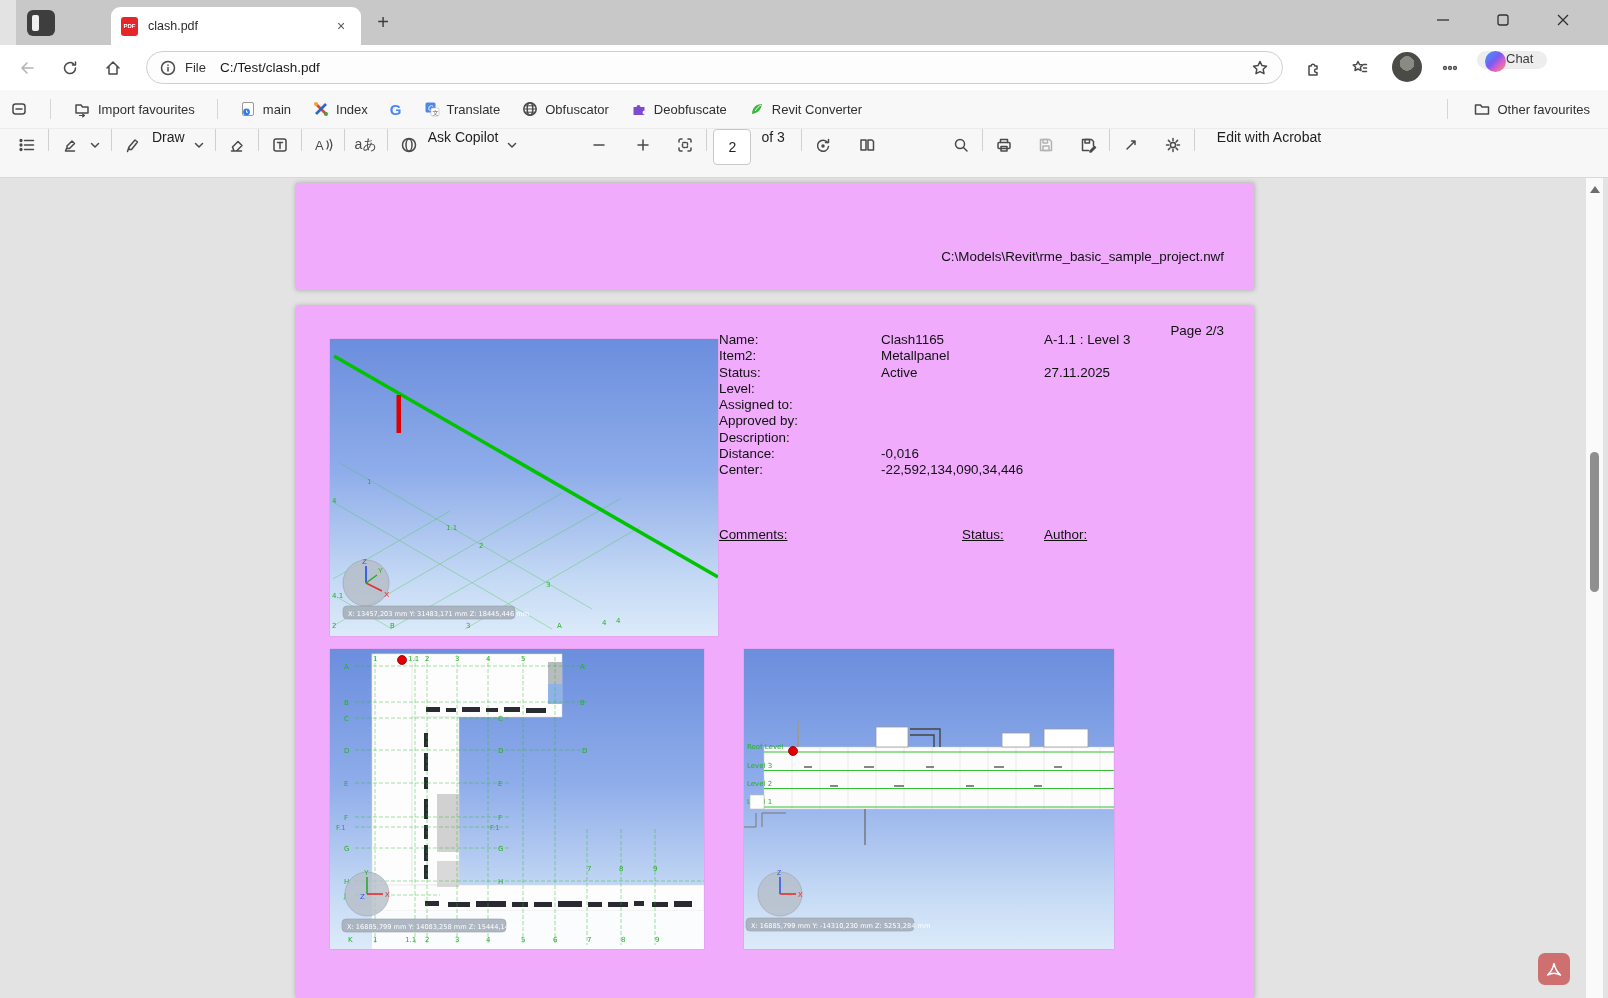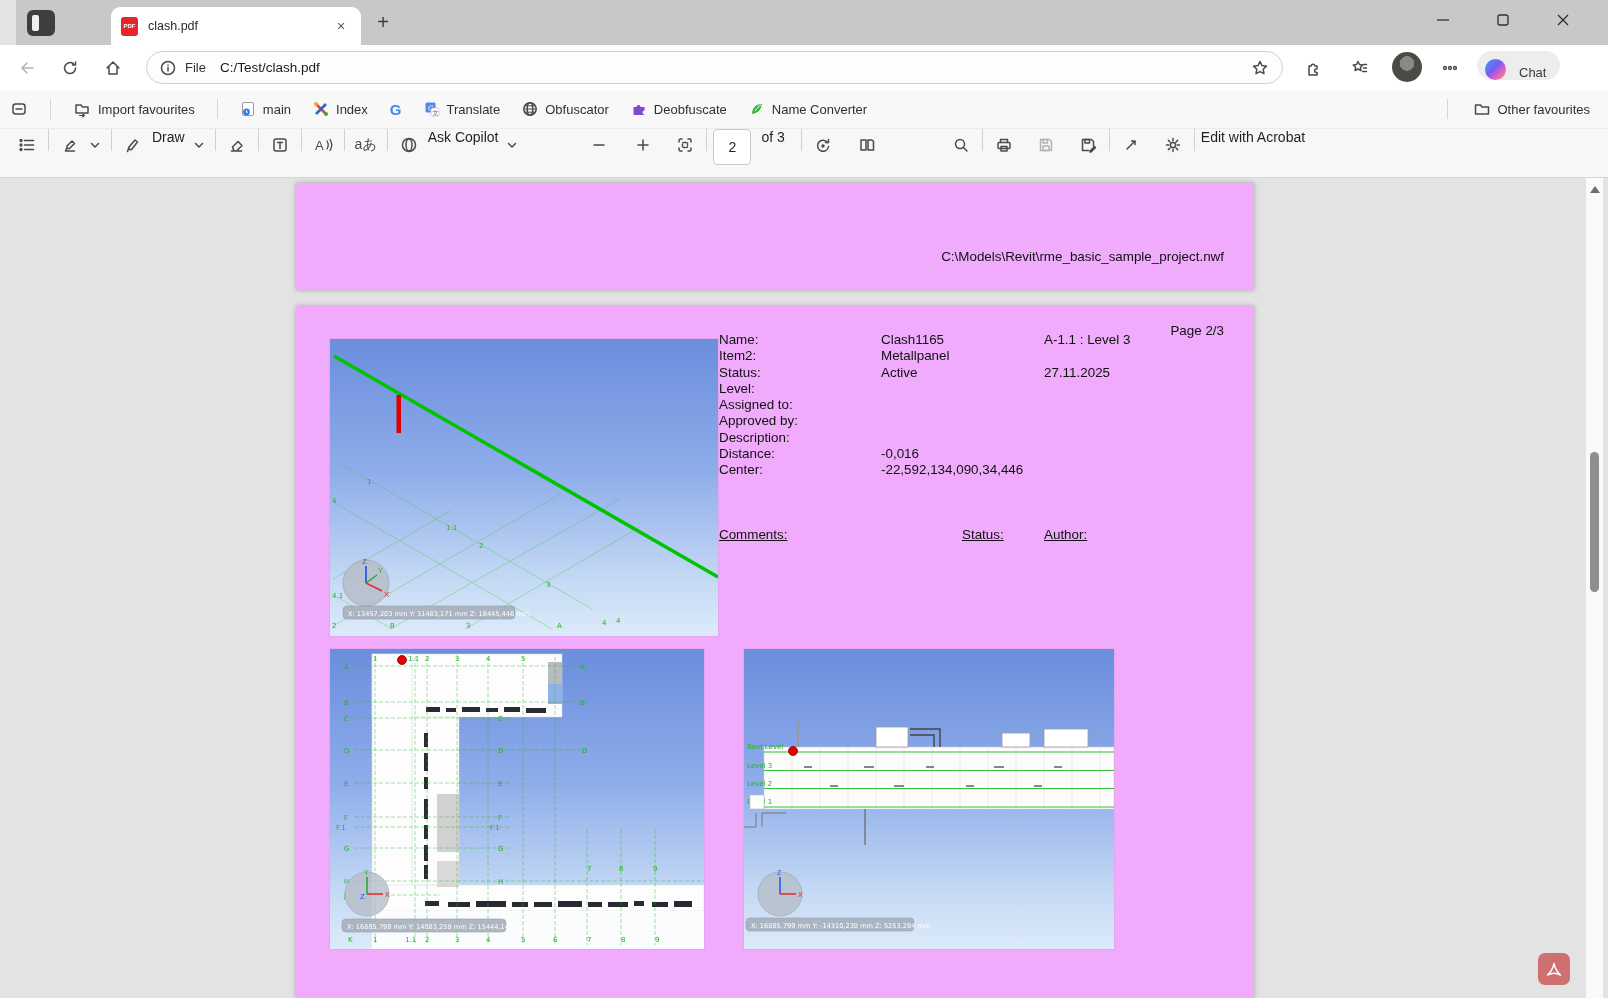--- a/index.html
+++ b/index.html
@@ -15,22 +15,22 @@
   #newtab{position:absolute;left:355px;top:11px;font-size:20px;color:#3c3c3c;width:24px;text-align:center}
   #tabactions{position:absolute;left:11px;top:10px;width:28px;height:26px;background:#3e3e3e;border-radius:6px}
   #tabactions i{position:absolute;left:5px;top:5px;width:7px;height:16px;background:#efefef;border-radius:2px}
   .wctl{position:absolute;top:0;width:46px;height:40px;display:flex;align-items:center;justify-content:center;color:#303030;font-size:15px}
   #navbar{position:absolute;left:0;top:45px;width:1608px;height:45px;background:#fff}
   .navic{position:absolute;top:8px;width:30px;height:30px;display:flex;align-items:center;justify-content:center}
   #addr{position:absolute;left:146px;top:6px;width:1137px;height:33px;background:#fdfdfd;border:1px solid #cfcfcf;
     border-radius:17px;display:flex;align-items:center;padding:0 12px;box-sizing:border-box}
   #addr .filelbl{font-size:13px;color:#333;margin:0 14px 0 8px}
   #addr .url{font-size:13.5px;color:#1b1b1b;flex:1}
-  #chatbtn{position:absolute;left:1477px;top:6px;height:29px;background:#ededee;border-radius:17px;
-    display:flex;align-items:flex-end;padding:0 14px 0 8px;gap:13px}
+  #chatbtn{position:absolute;left:1477px;top:6px;height:18px;background:#ededee;border-radius:17px;
+    display:flex;align-items:flex-start;padding:0 14px 0 8px;gap:0}
   #chatbtn span{font-size:13px;color:#3c3c3c}
   .copi{width:21px;height:21px;border-radius:50%;
     background:linear-gradient(135deg,#3aa3f5 0%,#7b5bf2 45%,#e161c5 70%,#f6a33c 100%)}
   #avatar{position:absolute;left:1392px;top:7px;width:30px;height:30px;border-radius:50%;
     background:radial-gradient(circle at 50% 38%,#8a8a85 0 30%,#4a4a46 31% 100%)}
   #favbar{position:absolute;left:0;top:90px;width:1608px;height:38px;background:#f8f8f8;
     display:flex;align-items:center;font-size:13px;color:#303030}
   .favitem{display:flex;align-items:center;gap:7px;margin-left:22px}
   .vdiv{width:1px;height:20px;background:#d6d6d6;margin-left:22px}
   #otherfav{position:absolute;right:18px;top:0;height:38px;display:flex;align-items:center;gap:7px}
@@ -214,21 +214,21 @@
     <svg width="16" height="16">
         <path d="M2.5 6h3a2 2 0 1 1 4 0h4v3.5a2 2 0 1 0 0 4V14h-11z" fill="#7d4bd0"></path>
       </svg>
     <span>Deobfuscate</span>
   </span>
   <span class="favitem">
     <svg width="16" height="16">
         <path d="M3 13C3 7 7 3 13 3c-1 6-4 9-10 10z" fill="#3bb53b"></path>
         <path d="M6 10c2-3 4-5 6-6" stroke="#fff" stroke-width="1" fill="none"></path>
       </svg>
-    <span>Name Converter</span>
+    <span>Revit Converter</span>
   </span>
   <span id="otherfav">
     <span class="vdiv" style="margin:0 18px 0 0"></span>
     <span class="ic">
       <svg width="18" height="18">
           <path d="M2.5 5h5l1.5 2h6.5v7h-13z"></path>
         </svg>
     </span>
     <span>Other favourites</span>
   </span>
@@ -380,21 +380,21 @@
       </svg>
   </span>
   <span class="sp" style="width:12px"></span>
   <span class="tbi ic">
     <svg width="20" height="20">
         <circle cx="10" cy="10" r="2.6"></circle>
         <path d="M10 3.5v2.2M10 14.3v2.2M3.5 10h2.2M14.3 10h2.2M5.4 5.4L7 7M13 13l1.6 1.6M14.6 5.4L13 7M7 13l-1.6 1.6"></path>
       </svg>
   </span>
   <span class="tdiv"></span>
-  <span style="margin:0 18px 0 0">Edit with Acrobat</span>
+  <span style="margin:0 18px 0 16px">Edit with Acrobat</span>
 </div>
 
 <div id="doc">
 
   <div class="page" id="page1">
     <div class="fpath">C:\Models\Revit\rme_basic_sample_project.nwf</div>
   </div>
 
   <div class="page" id="page2">
     <div id="pagelabel">Page 2/3</div>

